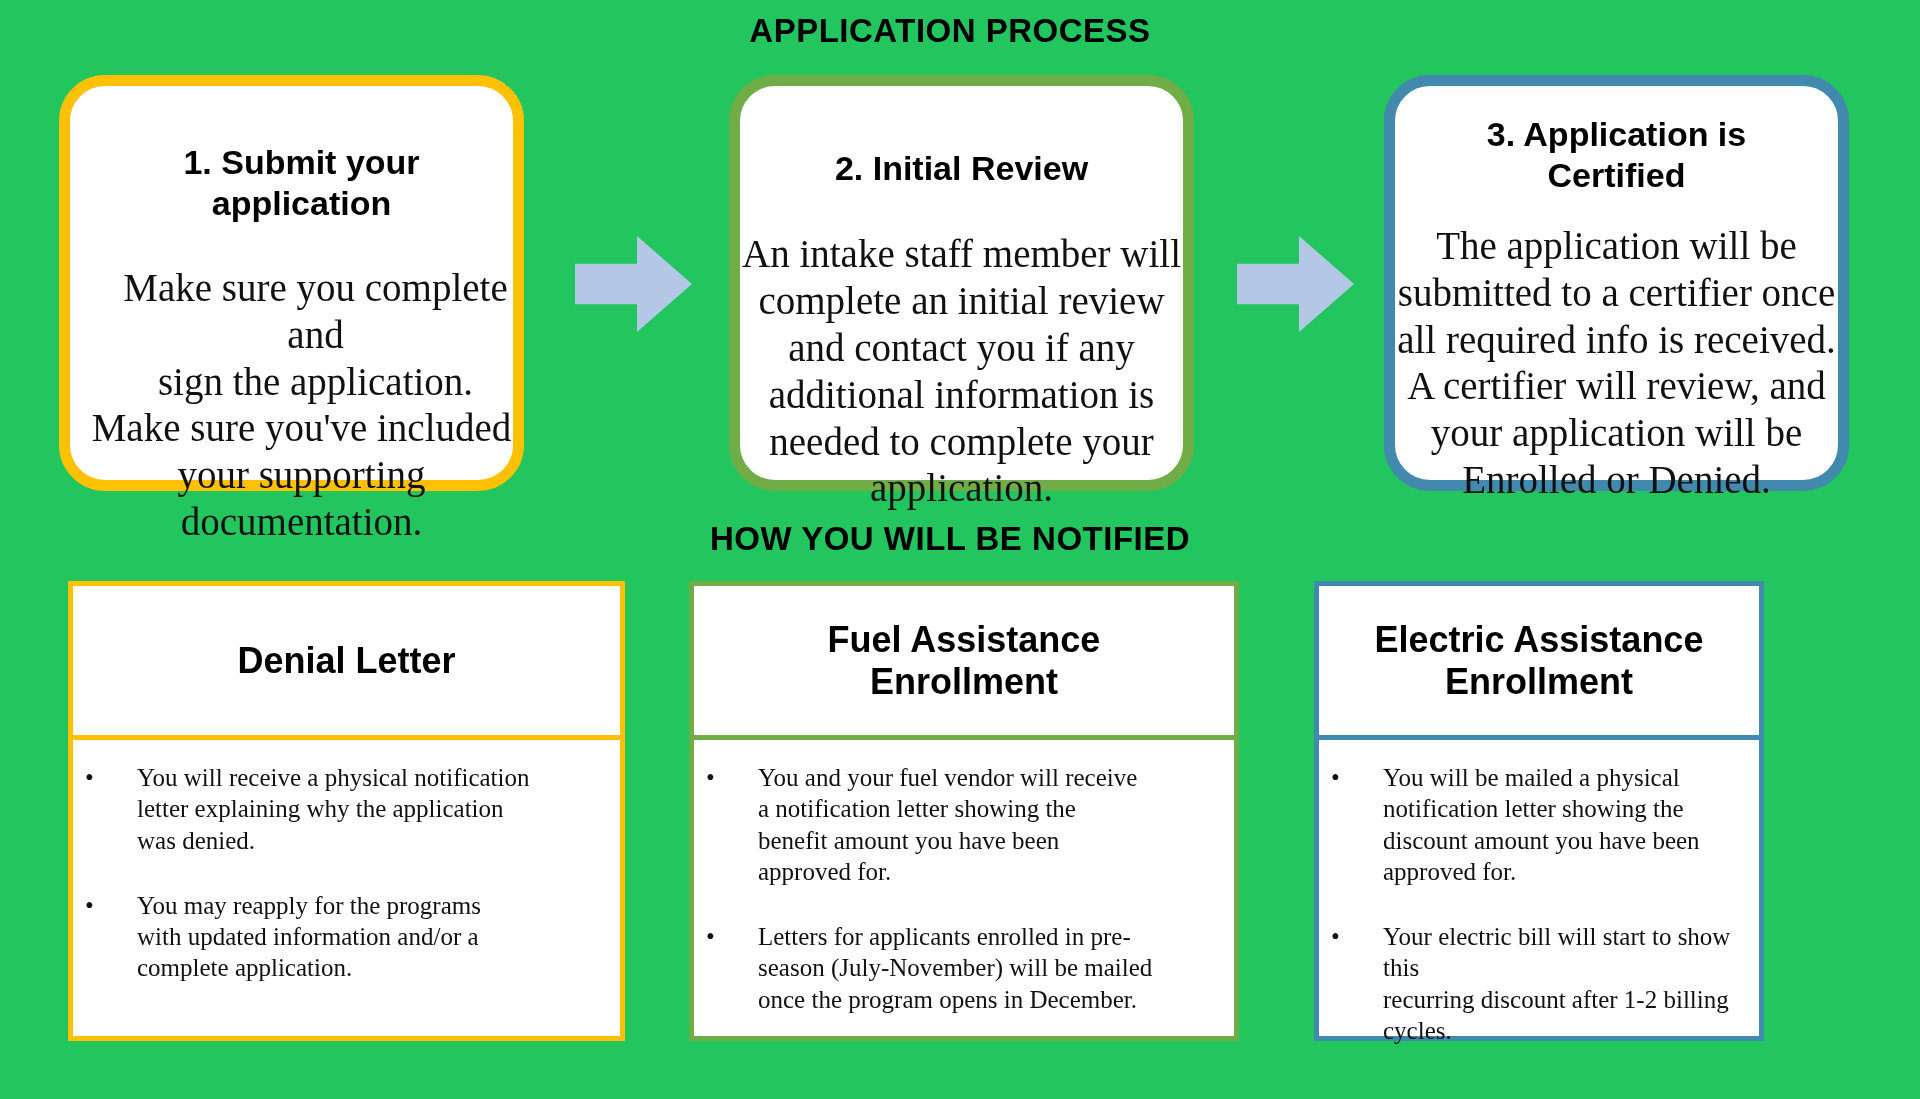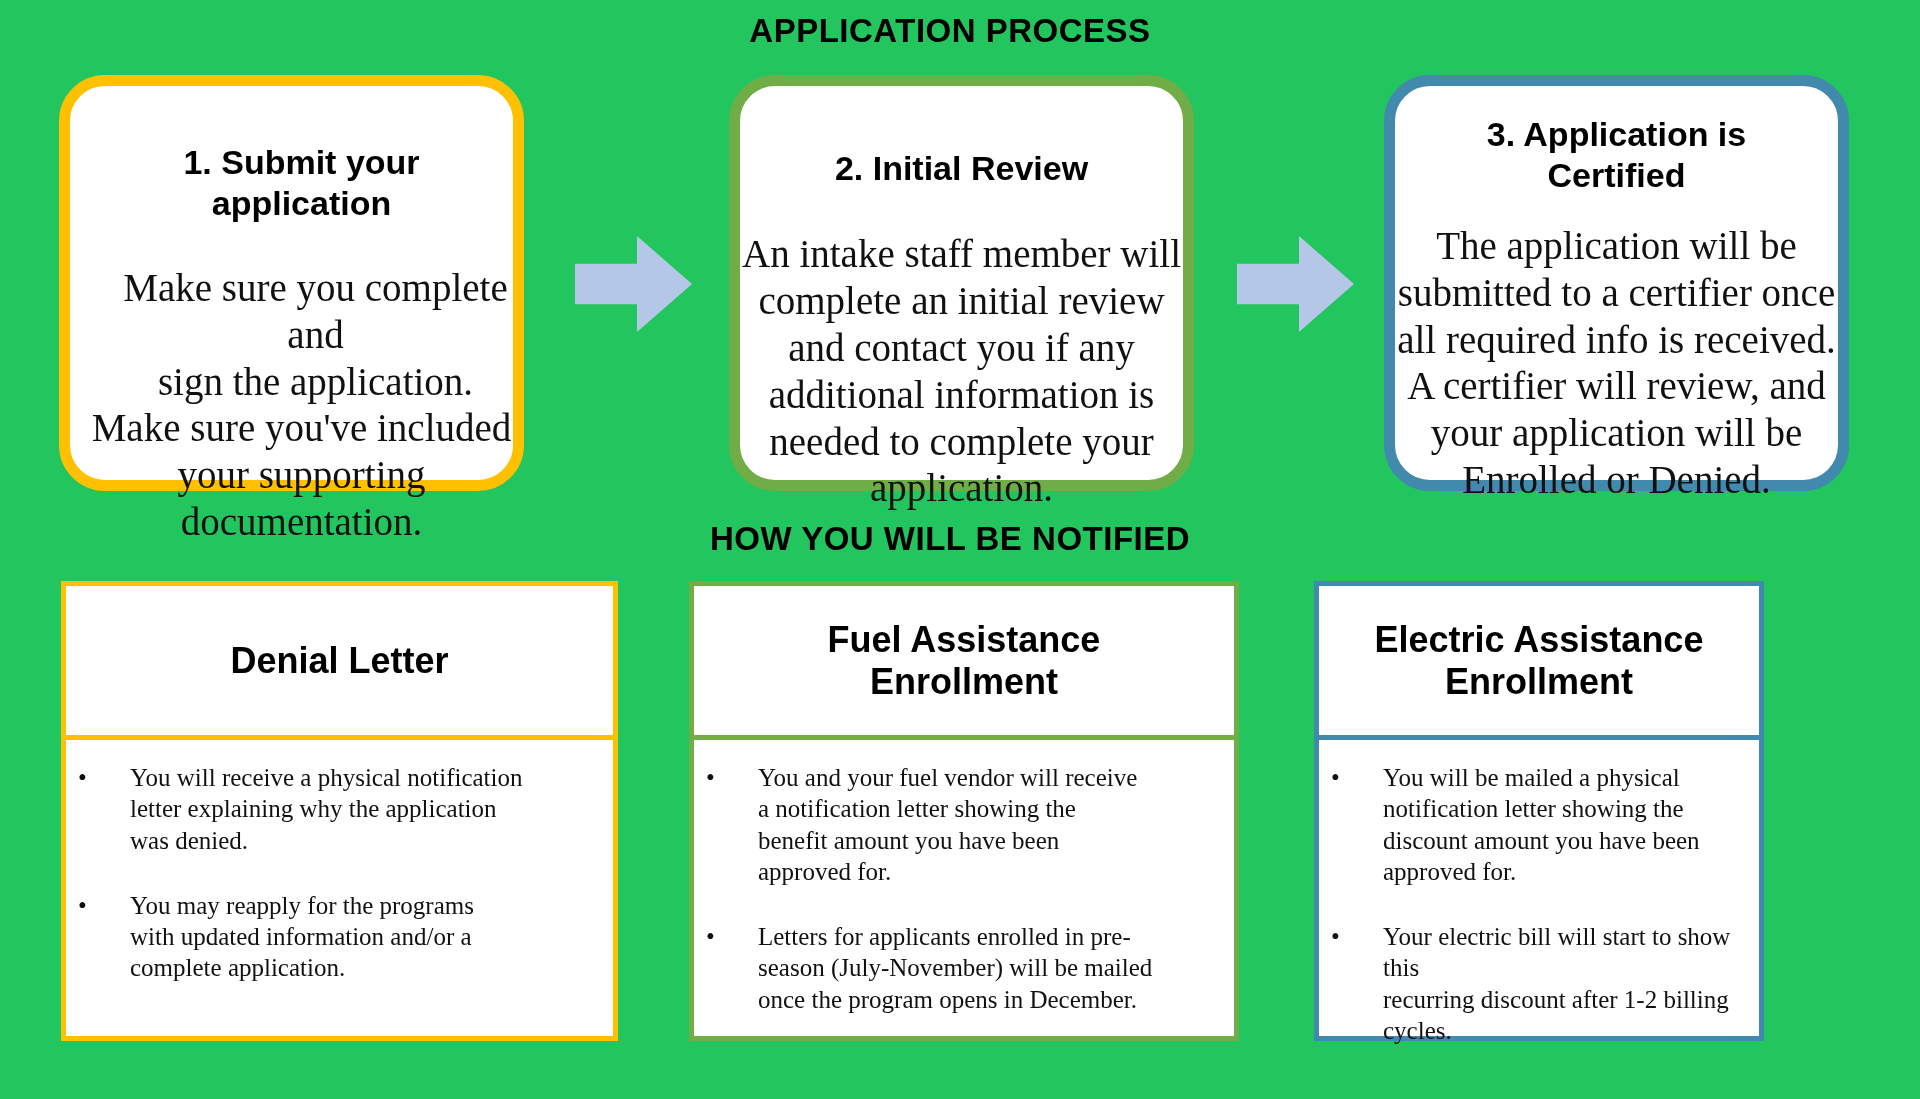--- a/index.html
+++ b/index.html
@@ -71,21 +71,21 @@
   }
   #arrow1{left:575px;}
   #arrow2{left:1237px;}
 
   
   .note-box{
     position:absolute;top:581px;height:460px;
     background:#fff;
     border-style:solid;border-width:5px;
   }
-  #noteA{left:61px;width:557px;border-color:var(--c-yellow);}
+  #noteA{left:68px;width:557px;border-color:var(--c-yellow);}
   #noteB{left:689px;width:550px;border-color:var(--c-green);}
   #noteC{left:1314px;width:450px;border-color:var(--c-blue);}
   .note-box .nb-header{
     height:154px;
     display:flex;align-items:center;justify-content:center;
     border-bottom-style:solid;border-bottom-width:5px;
     border-bottom-color:inherit;
     text-align:center;
   }
   #noteA .nb-header{border-bottom-color:var(--c-yellow);}

